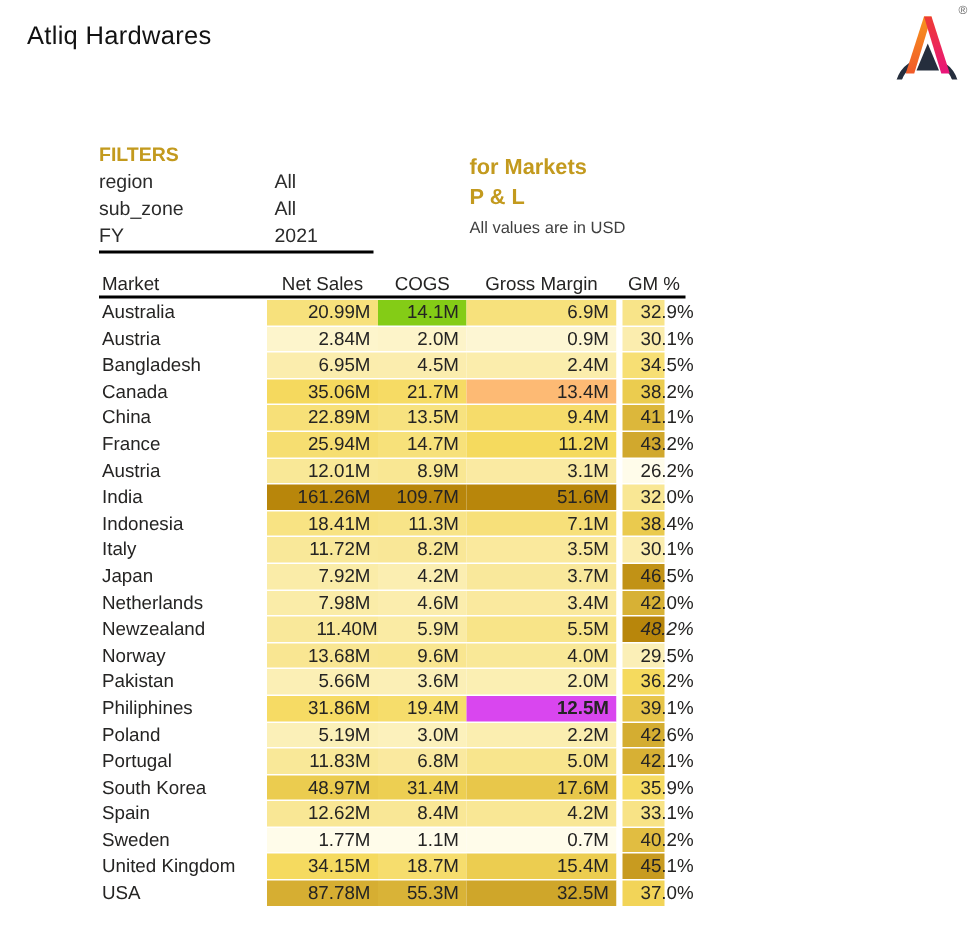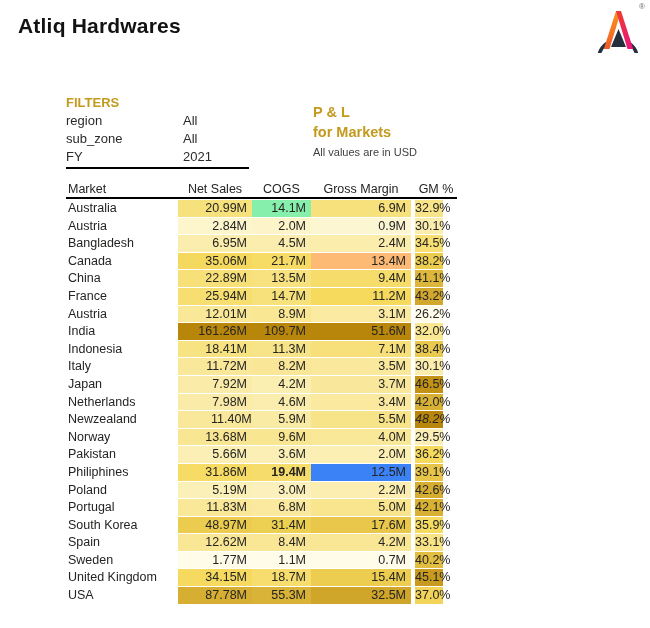--- a/index.html
+++ b/index.html
@@ -2,21 +2,21 @@
 <html style="--accent-gold: #C39A1E; --table-text: #252423; --heatmap-light: #FFFCEA; --heatmap-mid: #F5D95C; --heatmap-dark: #B8860B; --logo-navy: #252E3D; --logo-orange: #F7941D; --logo-orange-deep: #F15A29; --logo-red: #EE3B33; --logo-pink: #E9157B;"><head>
 <meta charset="utf-8">
 <style>
   html,body{margin:0;padding:0;background:#fff;}
   .canvas{
     position:relative;width:650px;height:628px;background:#fff;overflow:hidden;
     font-family:"Liberation Sans",sans-serif;color:#252423;
   }
   .page-title{
     position:absolute;left:18px;top:14px;
-    font-size:21px;font-weight:700;color:#121212;letter-spacing:.2px;
+    font-size:17px;font-weight:400;color:#121212;letter-spacing:.2px;
   }
   .logo{position:absolute;left:595px;top:5px;width:46px;height:48px;}
   .reg-mark{position:absolute;left:639px;top:2px;font-size:8px;color:#666;}
 
   
   .filters{position:absolute;left:66px;top:95px;width:183px;}
   .filters-heading{font-size:13px;font-weight:700;color:var(--accent-gold);line-height:15px;margin-bottom:2px;}
   .filter-row{position:relative;height:18px;font-size:13px;line-height:18px;color:#2b2b2b;}
   .filter-value{position:absolute;left:117px;top:0;}
   .filters-underline{width:183px;border-top:2px solid #000;margin-top:1px;}
@@ -38,21 +38,21 @@
   .hp{width:42px;text-align:center;}
   .tbody{margin-top:1px;}
   .trow{display:flex;height:16.6px;margin-bottom:1px;font-size:12.5px;line-height:16.6px;}
   .c{box-sizing:border-box;white-space:nowrap;}
   .market{width:112px;padding-left:2px;}
   .num{text-align:right;padding-right:5px;}
   .ns{width:74px;}
   .cg{width:59px;}
   .gmc{width:100px;}
   .gap{width:4px;background:#fff;}
-  .pct{width:28px;}
+  .pct{width:28px;padding-left:12px;}
 </style>
 </head>
 <body>
 
 <div class="canvas">
 
   <div class="page-title">Atliq Hardwares</div>
 
   <svg class="logo" viewBox="0 0 46 48" xmlns="http://www.w3.org/2000/svg">
     <defs>
@@ -83,39 +83,39 @@
       <span class="filter-value">All</span>
     </div>
     <div class="filter-row">
       <span>FY</span>
       <span class="filter-value">2021</span>
     </div>
     <div class="filters-underline"></div>
   </div>
 
   <div class="report-head">
+    <div class="report-line">for Markets</div>
     <div class="report-line">P &amp; L</div>
-    <div class="report-line">for Markets</div>
     <div class="report-subtitle">All values are in USD</div>
   </div>
 
   <div class="pl-table">
     <div class="thead">
       <span class="h hm">Market</span>
       <span class="h hn">Net Sales</span>
       <span class="h hc">COGS</span>
       <span class="h hg">Gross Margin</span>
       <span class="hgap"></span>
       <span class="h hp">GM %</span>
     </div>
     <div class="tbody">
         <div class="trow">
     <span class="c market">Australia</span>
     <span class="c num ns" style="background: rgb(247, 225, 124);">20.99M</span>
-    <span class="c num cg" style="background: #86efac;">14.1M</span>
+    <span class="c num cg" style="background: #84cc16;">14.1M</span>
     <span class="c num gmc" style="background: rgb(247, 225, 124);">6.9M</span>
     <span class="gap"></span>
     <span class="c num pct" style="background: rgb(248, 228, 137);">32.9%</span>
   </div>
         <div class="trow">
     <span class="c market">Austria</span>
     <span class="c num ns" style="background: rgb(253, 245, 204);">2.84M</span>
     <span class="c num cg" style="background: rgb(253, 244, 201);">2.0M</span>
     <span class="c num gmc" style="background: rgb(253, 246, 211);">0.9M</span>
     <span class="gap"></span>
@@ -221,22 +221,22 @@
     <span class="c market">Pakistan</span>
     <span class="c num ns" style="background: rgb(251, 239, 181);">5.66M</span>
     <span class="c num cg" style="background: rgb(251, 239, 182);">3.6M</span>
     <span class="c num gmc" style="background: rgb(251, 239, 179);">2.0M</span>
     <span class="gap"></span>
     <span class="c num pct" style="background: rgb(245, 218, 94);">36.2%</span>
   </div>
         <div class="trow">
     <span class="c market">Philiphines</span>
     <span class="c num ns" style="background: rgb(246, 219, 100);">31.86M</span>
-    <span class="c num cg" style="background: rgb(246, 221, 107); font-weight: bold;">19.4M</span>
-    <span class="c num gmc" style="background: #3b82f6;">12.5M</span>
+    <span class="c num cg" style="background: rgb(246, 221, 107);">19.4M</span>
+    <span class="c num gmc" style="background: #d946ef; font-weight: bold;">12.5M</span>
     <span class="gap"></span>
     <span class="c num pct" style="background: rgb(231, 197, 73);">39.1%</span>
   </div>
         <div class="trow">
     <span class="c market">Poland</span>
     <span class="c num ns" style="background: rgb(251, 240, 184);">5.19M</span>
     <span class="c num cg" style="background: rgb(252, 241, 188);">3.0M</span>
     <span class="c num gmc" style="background: rgb(251, 238, 176);">2.2M</span>
     <span class="gap"></span>
     <span class="c num pct" style="background: rgb(212, 173, 49);">42.6%</span>

